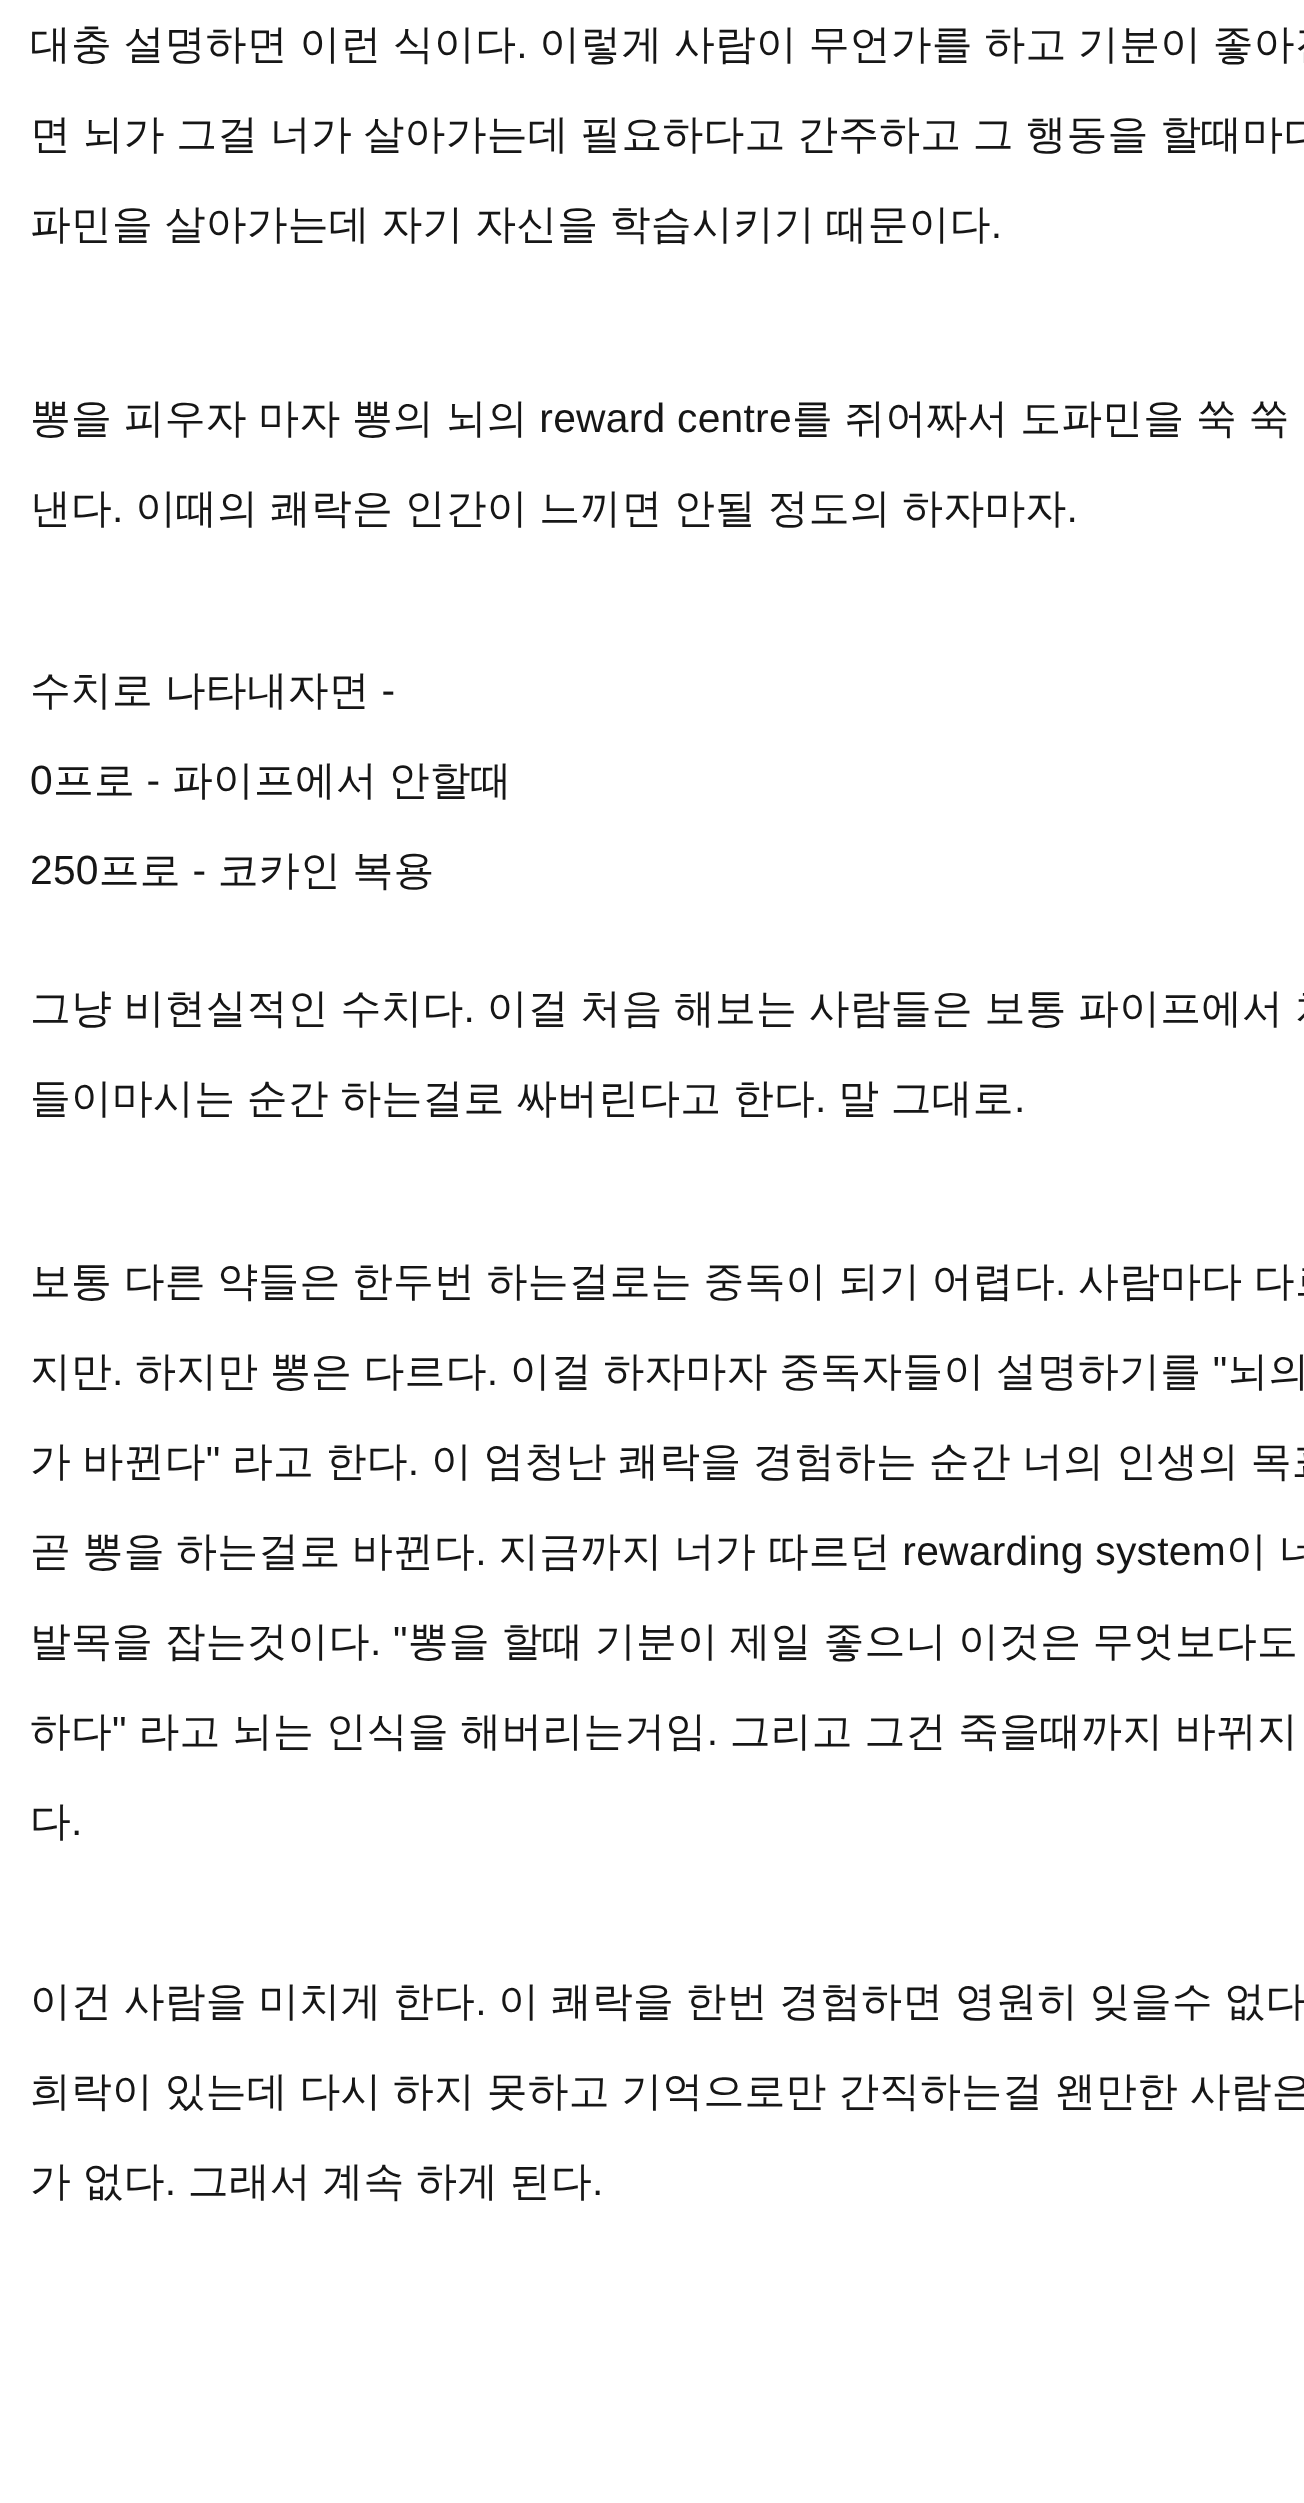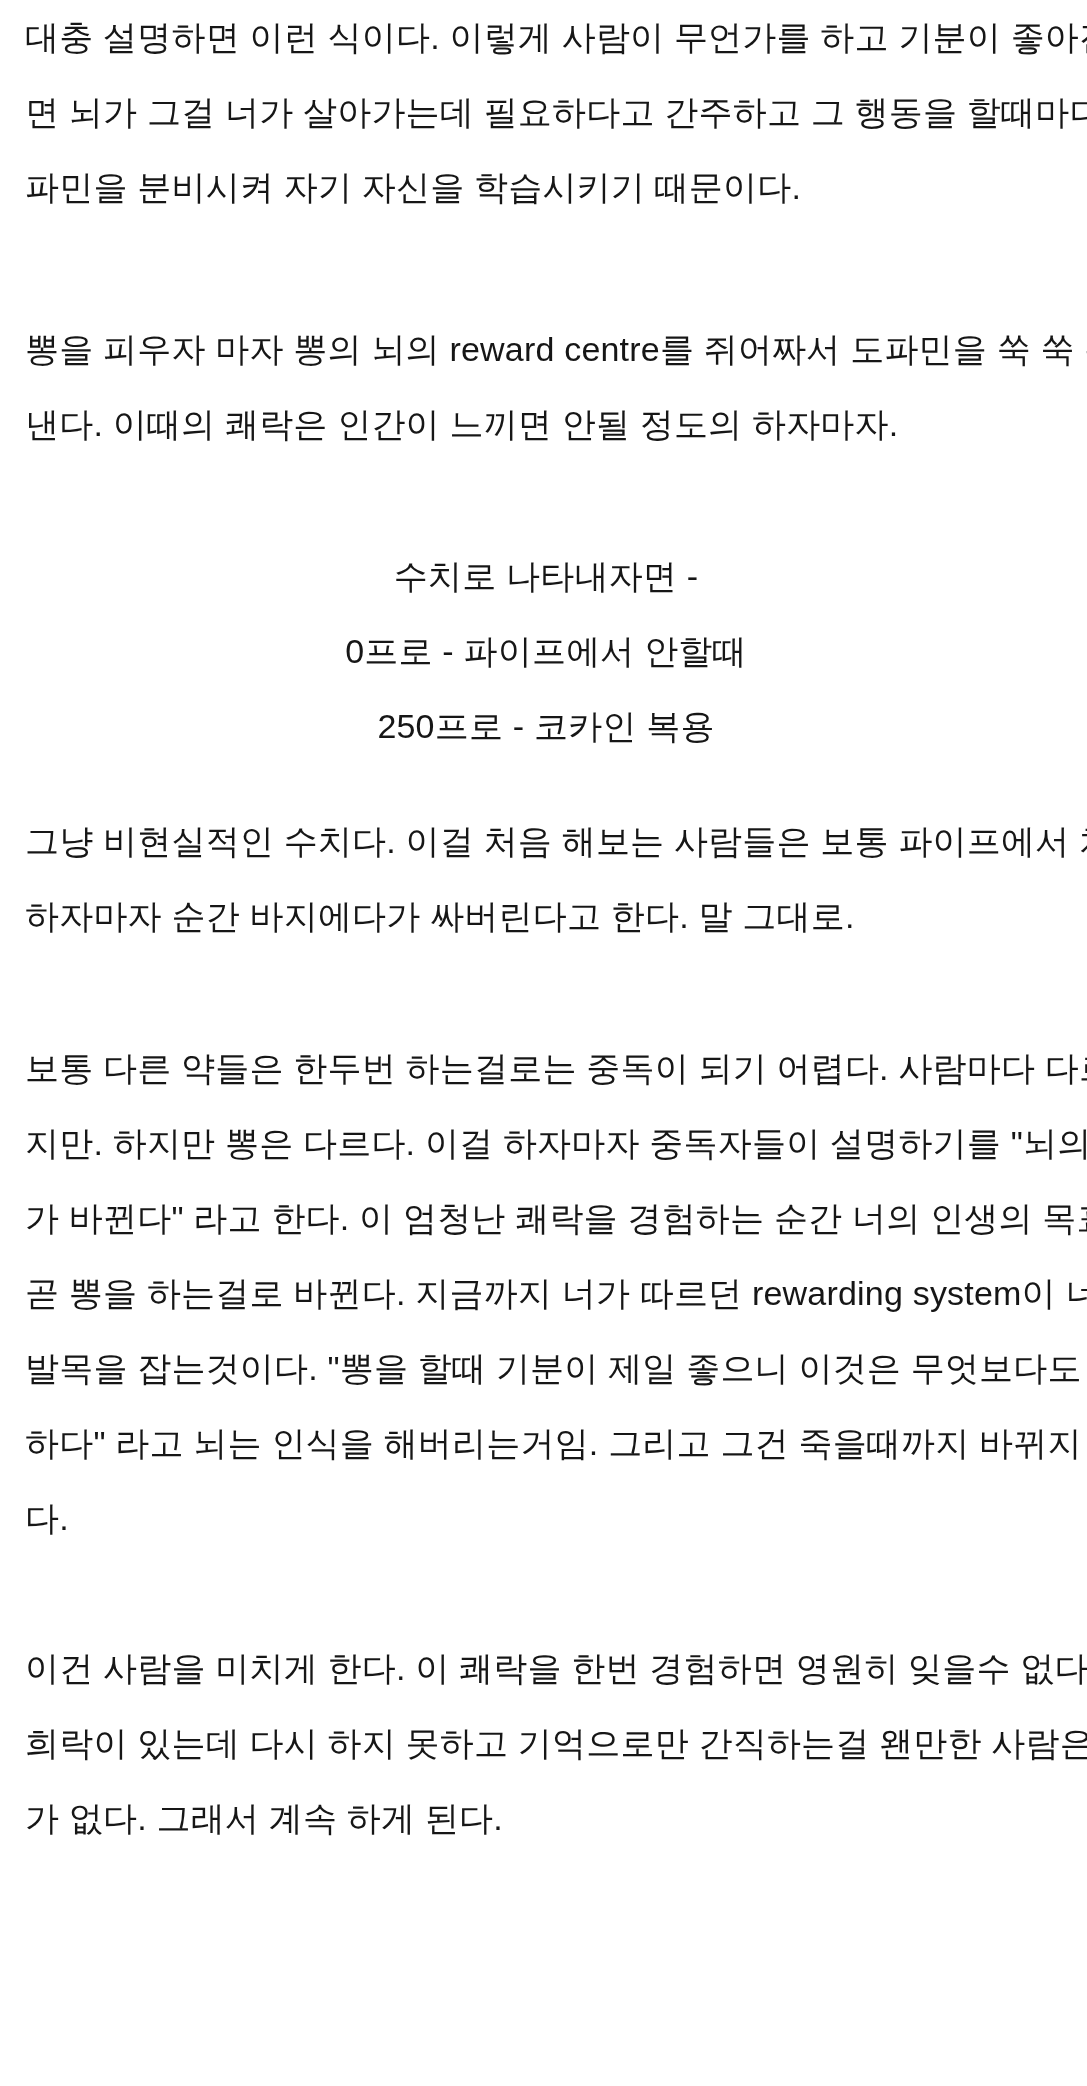--- a/index.html
+++ b/index.html
@@ -15,53 +15,53 @@
     overflow: hidden;
   }
   main[data-name="document"] {
     padding: 0 20px 0 25px;
   }
   .para {
     margin: 0;
   }
   
   .para-1 { margin-top: 87px; }
-  .para-2 { margin-top: 77px; text-align: center; }
+  .para-2 { margin-top: 77px; }
   .para-3 { margin-top: 40px; }
   .para-4 { margin-top: 77px; }
   .para-5 { margin-top: 75px; }
   .line {
     height: 75px;
     line-height: 75px;
     font-size: 34px;
     white-space: nowrap;
     letter-spacing: 0.2px;
   }
 </style>
 </head>
 <body>
 
 <main data-name="document">
     <div class="para para-0" data-name="paragraph">
       <div class="line" data-name="text-line">대충 설명하면 이런 식이다. 이렇게 사람이 무언가를 하고 기분이 좋아진다</div>
       <div class="line" data-name="text-line">면 뇌가 그걸 너가 살아가는데 필요하다고 간주하고 그 행동을 할때마다 도</div>
-      <div class="line" data-name="text-line">파민을 분비시켜 자기 자신을 학습시키기 때문이다.</div>
+      <div class="line" data-name="text-line">파민을 살아가는데 자기 자신을 학습시키기 때문이다.</div>
     </div>
     <div class="para para-1" data-name="paragraph">
       <div class="line" data-name="text-line">뽕을 피우자 마자 뽕의 뇌의 reward centre를 쥐어짜서 도파민을 쑥 쑥 뽑아</div>
       <div class="line" data-name="text-line">낸다. 이때의 쾌락은 인간이 느끼면 안될 정도의 하자마자.</div>
     </div>
     <div class="para para-2" data-name="paragraph">
       <div class="line" data-name="text-line">수치로 나타내자면 -</div>
       <div class="line" data-name="text-line">0프로 - 파이프에서 안할때</div>
       <div class="line" data-name="text-line">250프로 - 코카인 복용</div>
     </div>
     <div class="para para-3" data-name="paragraph">
       <div class="line" data-name="text-line">그냥 비현실적인 수치다. 이걸 처음 해보는 사람들은 보통 파이프에서 처음</div>
-      <div class="line" data-name="text-line">하자마자 순간 바지에다가 싸버린다고 한다. 말 그대로.</div>
+      <div class="line" data-name="text-line">들이마시는 순간 하는걸로 싸버린다고 한다. 말 그대로.</div>
     </div>
     <div class="para para-4" data-name="paragraph">
       <div class="line" data-name="text-line">보통 다른 약들은 한두번 하는걸로는 중독이 되기 어렵다. 사람마다 다르겠</div>
       <div class="line" data-name="text-line">지만. 하지만 뽕은 다르다. 이걸 하자마자 중독자들이 설명하기를 "뇌의 구조</div>
       <div class="line" data-name="text-line">가 바뀐다" 라고 한다. 이 엄청난 쾌락을 경험하는 순간 너의 인생의 목표는</div>
       <div class="line" data-name="text-line">곧 뽕을 하는걸로 바뀐다. 지금까지 너가 따르던 rewarding system이 너의</div>
       <div class="line" data-name="text-line">발목을 잡는것이다. "뽕을 할때 기분이 제일 좋으니 이것은 무엇보다도 중요</div>
       <div class="line" data-name="text-line">하다" 라고 뇌는 인식을 해버리는거임. 그리고 그건 죽을때까지 바뀌지 않는</div>
       <div class="line" data-name="text-line">다.</div>
     </div>

